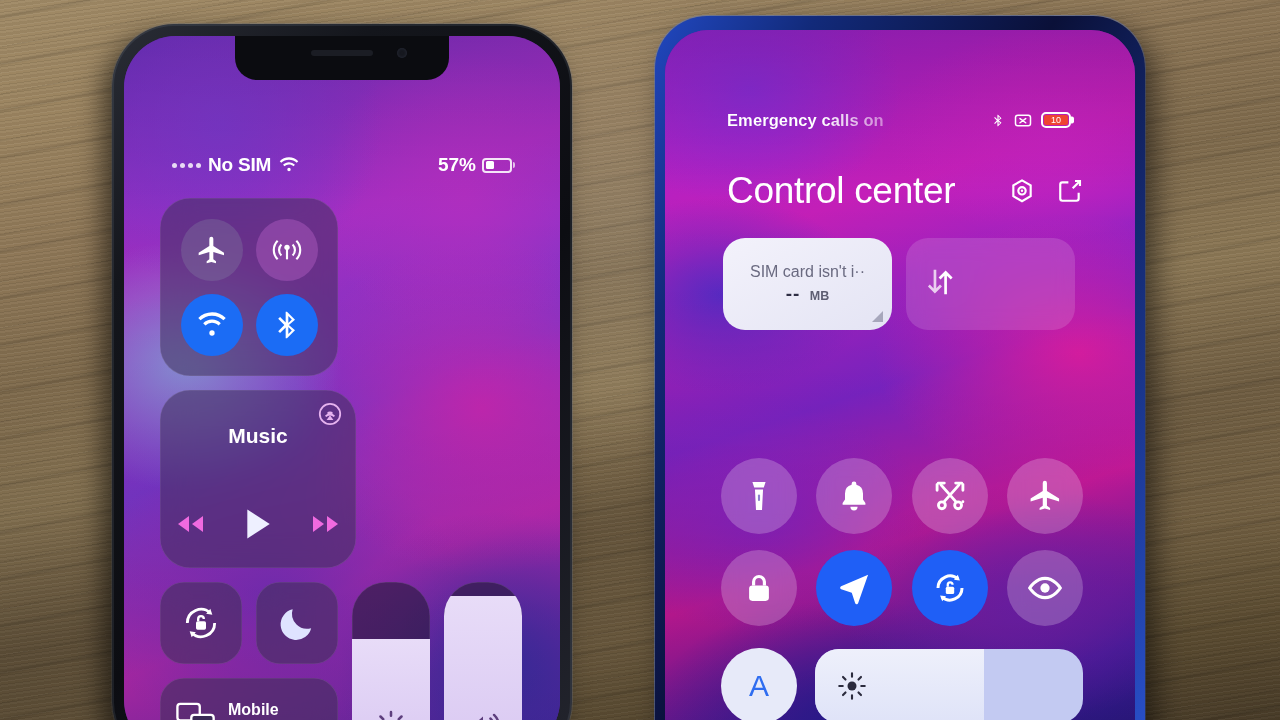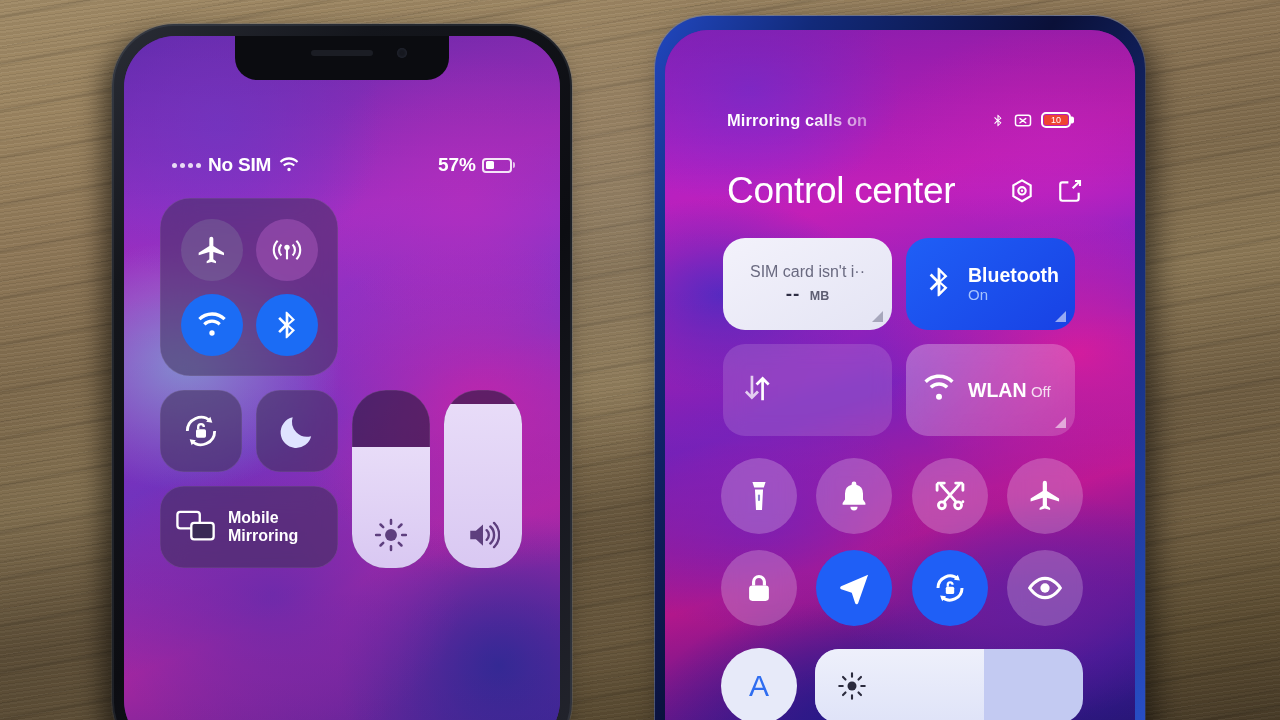--- a/index.html
+++ b/index.html
@@ -361,20 +361,47 @@
             <path d="M12 3c3.4 0 6.4 1.3 8.6 3.5l1.7-1.8A14.4 14.4 0 0 0 12 .5C8 .5 4.3 2.1 1.7 4.7l1.7 1.8A12 12 0 0 1 12 3z"></path>
           </svg>
         </div>
         <div class="circ-btn on-blue">
           <svg viewBox="0 0 24 24">
             <path d="M11 2v8.2L6.8 6 5.4 7.4 10 12l-4.6 4.6L6.8 18 11 13.8V22h1l6-6-4.6-4L18 8l-6-6h-1zm2 3.3 2.6 2.6L13 10.5V5.3zm0 8.2 2.6 2.6-2.6 2.6v-5.2z"></path>
           </svg>
         </div>
       </div>
 
+      <div class="mod mod-music">
+        <span class="airplay">
+          <svg viewBox="0 0 24 24">
+            <circle cx="12" cy="12" r="10.2"></circle>
+            <path d="M7.6 14.4a6 6 0 0 1 8.8 0M9.6 11.6a3.2 3.2 0 0 1 4.8 0"></path>
+            <path fill="#e6b3ef" stroke="none" d="M12 13.2 15.4 18H8.6z"></path>
+          </svg>
+        </span>
+        <div class="music-title">Music</div>
+        <div class="music-ctrls">
+          <span>
+            <svg width="30" height="22" viewBox="0 0 30 22">
+              <path d="M14 3v16L3 11zM28 3v16L17 11z"></path>
+            </svg>
+          </span>
+          <span class="play">
+            <svg width="30" height="32" viewBox="0 0 26 30">
+              <path d="M3 1.5 24 15 3 28.5z"></path>
+            </svg>
+          </span>
+          <span>
+            <svg width="30" height="22" viewBox="0 0 30 22">
+              <path d="M2 3v16l11-8zM16 3v16l11-8z"></path>
+            </svg>
+          </span>
+        </div>
+      </div>
 
       <div class="left-col">
         <div class="row-2">
           <div class="sq-btn">
             <svg viewBox="0 0 24 24">
               <path fill="none" stroke="#fff" stroke-width="1.7" d="M20.2 12a8.2 8.2 0 0 1-13.8 6M3.8 12a8.2 8.2 0 0 1 13.8-6"></path>
               <path fill="#fff" d="M17.6 3.4 18.8 7l-3.7-.6zM6.4 20.6 5.2 17l3.7.6z"></path>
               <rect x="9" y="11" width="6" height="5" rx="1" fill="#fff"></rect>
               <path fill="none" stroke="#fff" stroke-width="1.4" d="M10.3 11V9.6a1.7 1.7 0 0 1 3.4 0"></path>
             </svg>
@@ -419,21 +446,21 @@
 
     </div>
   </div>
 </div>
 
 <div class="phone-right">
   <div class="screen">
     <div class="wall-r"></div>
 
     <div class="miui-status">
-      <span class="emer">Mirroring calls on</span>
+      <span class="emer">Emergency calls on</span>
       <span class="ricons">
         <svg viewBox="0 0 24 24" width="14">
           <path d="M11 2v8.2L6.8 6 5.4 7.4 10 12l-4.6 4.6L6.8 18 11 13.8V22h1l6-6-4.6-4L18 8l-6-6h-1zm2 3.3 2.6 2.6L13 10.5V5.3zm0 8.2 2.6 2.6-2.6 2.6v-5.2z"></path>
         </svg>
         <svg viewBox="0 0 24 20" width="18">
           <rect x="2" y="3" width="20" height="14" rx="3" fill="none" stroke="#fff" stroke-width="2"></rect>
           <path d="M8 7.4 15.6 13M15.6 7.4 8 13" stroke="#fff" stroke-width="2" fill="none" stroke-linecap="round"></path>
         </svg>
         <span class="mbatt">
           <span class="lvl">10</span>
@@ -457,56 +484,30 @@
       </span>
     </div>
 
     <div class="miui-tiles">
       <div class="tile white">
         <span class="t1">SIM card isn't i··</span>
         <span class="t2"><span>-- </span><small>MB</small></span>
         <span class="corner"></span>
       </div>
 
-      <div class="tile blue">
-        <span class="ic">
-          <svg viewBox="0 0 24 24">
-            <path d="M11 2v8.2L6.8 6 5.4 7.4 10 12l-4.6 4.6L6.8 18 11 13.8V22h1l6-6-4.6-4L18 8l-6-6h-1zm2 3.3 2.6 2.6L13 10.5V5.3zm0 8.2 2.6 2.6-2.6 2.6v-5.2z"></path>
-          </svg>
-        </span>
-        <span class="txt">
-          <span class="l1">Bluetooth</span>
-          <span class="l2">On</span>
-        </span>
-        <span class="corner"></span>
-      </div>
 
       <div class="tile ghost">
         <span class="ic">
           <svg viewBox="0 0 24 24">
             <path d="M8.2 3.4v13.1l-2.7-2.8-1.3 1.4 4.9 5 5-5-1.4-1.4-2.6 2.8V3.4z" opacity=".75"></path>
             <path d="M17.6 20.6V7.5l2.7 2.8 1.3-1.4-4.9-5-5 5 1.4 1.4 2.6-2.8v13.1z"></path>
           </svg>
         </span>
       </div>
 
-      <div class="tile pink">
-        <span class="ic">
-          <svg viewBox="0 0 24 20">
-            <circle cx="12" cy="16.2" r="2.1"></circle>
-            <path d="M12 8.4c1.9 0 3.6.8 4.9 2l1.7-1.8A9.6 9.6 0 0 0 12 5.9c-2.5 0-4.8 1-6.6 2.7l1.7 1.8a6.9 6.9 0 0 1 4.9-2z"></path>
-            <path d="M12 3c3.4 0 6.4 1.3 8.6 3.5l1.7-1.8A14.4 14.4 0 0 0 12 .5C8 .5 4.3 2.1 1.7 4.7l1.7 1.8A12 12 0 0 1 12 3z"></path>
-          </svg>
-        </span>
-        <span class="txt">
-          <span class="l1">WLAN</span>
-          <span class="l2">Off</span>
-        </span>
-        <span class="corner"></span>
-      </div>
     </div>
 
     <div class="miui-toggles">
       <div class="trow">
         <div class="tgl">
           <svg viewBox="0 0 24 24">
             <path d="M7.6 2.6h8.8l-1.2 3.8H8.8zM9.3 7.6h5.4L14 21.4h-4z"></path>
             <rect x="11.3" y="11" width="1.4" height="4.4" rx=".7" fill="#8d7fd0"></rect>
           </svg>
         </div>

